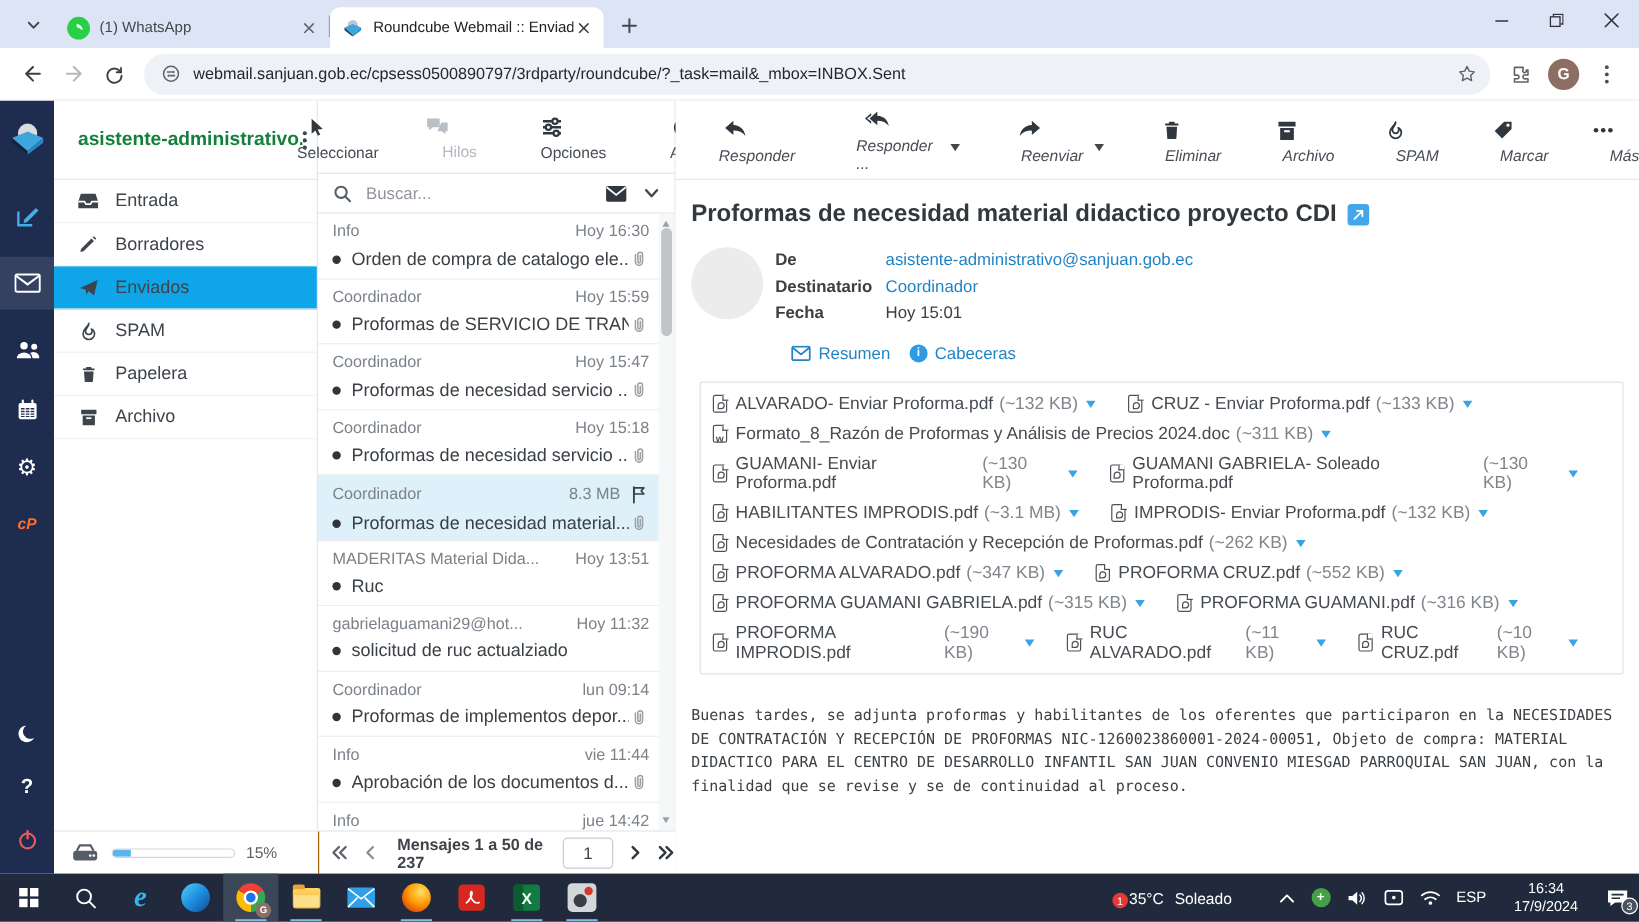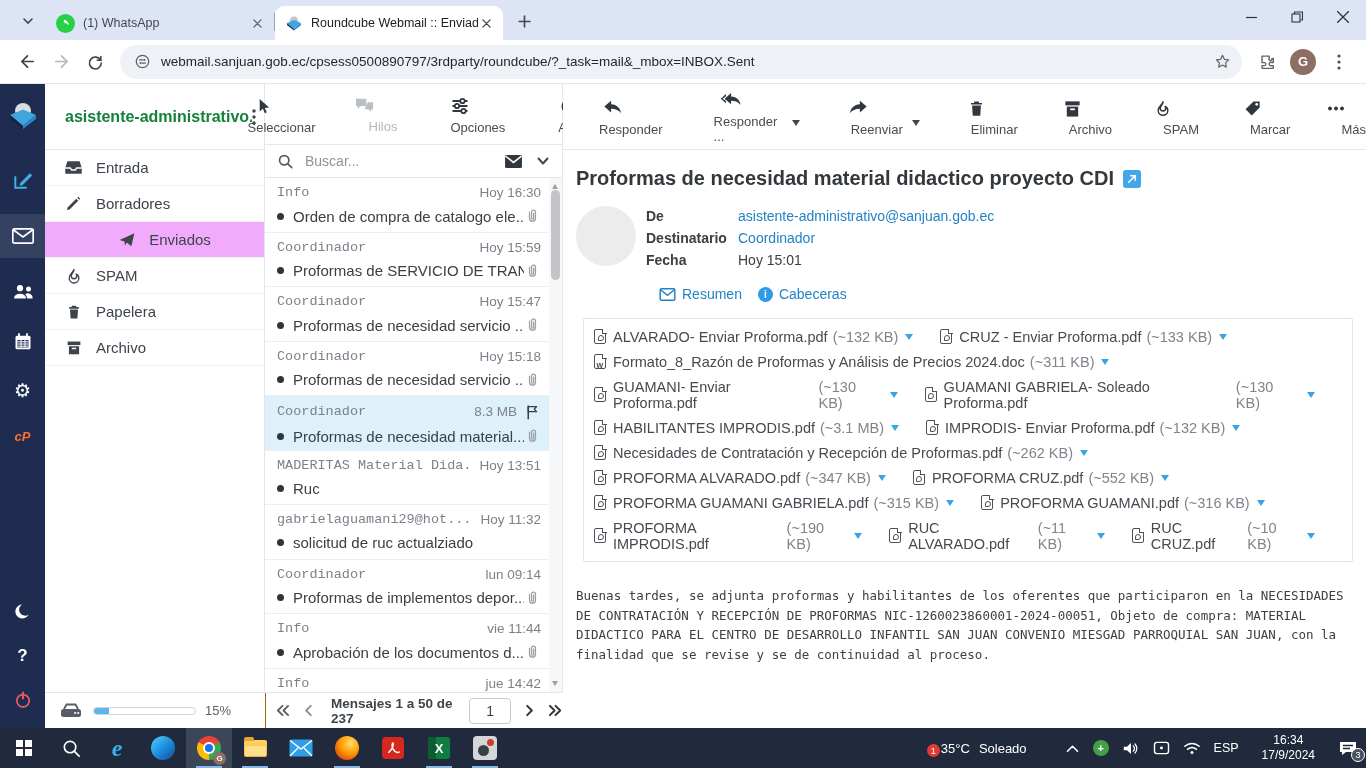--- a/index.html
+++ b/index.html
@@ -39,35 +39,35 @@
   .rit.active{background:rgba(255,255,255,.10);height:44px;}
   .cp{font-size:13px;font-weight:bold;font-style:italic;color:#ff6c2c;}
   .gearch{font-size:19px;color:#fff;line-height:1;}
   .qch{font-size:17px;color:#fff;font-weight:bold;}
 
   .folders{position:absolute;left:45px;top:0;width:220px;height:100%;background:#fff;border-right:1px solid #e4e7ea;}
   .acct{height:66px;display:flex;align-items:center;border-bottom:1px solid #e4e7ea;padding:0 8px 0 20px;}
   .acct .aname{flex:1;font-size:16px;font-weight:bold;color:#15803d;white-space:nowrap;overflow:hidden;}
   .fitem{height:36px;display:flex;align-items:center;padding-left:19px;border-bottom:1px solid #f1f2f4;font-size:15px;color:#3d444c;}
   .fitem .fic{width:19px;margin-right:13px;display:flex;justify-content:center;}
-  .fitem.active{background:#f0abfc;justify-content:center;}
+  .fitem.active{background:#0ea5e9;}
 
   .mlist{position:absolute;left:265px;top:0;width:298px;height:100%;background:#fff;border-right:1px solid #e4e7ea;}
   .ltb{height:61px;border-bottom:1px solid #e4e7ea;display:flex;justify-content:center;align-items:center;gap:17px;padding-top:2px;}
   .tbtn{display:flex;flex-direction:column;align-items:center;gap:4px;}
   .tbtn .tlabel{font-size:13px;color:#474d54;margin-left:36px;}
   .tbtn.dis .tlabel{color:#b3b9bf;}
   .searchrow{height:33px;border-bottom:1px solid #e4e7ea;display:flex;align-items:center;padding:0 12px;}
   .searchrow input{border:0;outline:none;flex:1;font-size:14px;margin-left:9px;color:#3d444c;font-family:"Liberation Sans",sans-serif;}
   .searchrow input::placeholder{color:#8f959b;}
   .rows{position:absolute;top:94px;left:0;right:13px;bottom:36px;overflow:hidden;}
   .mrow{height:54.5px;border-bottom:1px solid #eceef0;padding:7px 8px 0 12px;}
   .mrow.sel{background:#def0fa;}
   .m1{display:flex;align-items:center;font-size:13.5px;color:#7b828a;}
-  .m1 .msender{flex:1;white-space:nowrap;overflow:hidden;font-family:Liberation Mono, monospace;}
+  .m1 .msender{flex:1;white-space:nowrap;overflow:hidden;}
   .m1 .mdate{margin-left:8px;}
   .m2{display:flex;align-items:center;margin-top:7px;font-size:15px;color:#3a4045;}
   .dot{width:7px;height:7px;background:#2f353b;border-radius:50%;margin-right:9px;flex:none;}
   .msubj{flex:1;white-space:nowrap;overflow:hidden;}
   .vscroll{position:absolute;top:94px;right:0;bottom:36px;width:13px;background:#f6f7f9;}
   .vthumb{position:absolute;top:12px;left:2px;width:9px;height:90px;background:#c2c4c7;border-radius:5px;}
   .sarr{position:absolute;left:3px;width:0;height:0;border:3.5px solid transparent;}
   .sarr.up{top:3px;border-bottom:5px solid #9aa0a6;}
   .sarr.dn{bottom:3px;border-top:5px solid #9aa0a6;}
 
@@ -75,21 +75,21 @@
   .q-sec{width:220px;display:flex;align-items:center;padding-left:13px;gap:9px;}
   .qtrack{width:103px;height:8px;border:1px solid #d2d6da;border-radius:4px;overflow:hidden;background:#fff;}
   .qfill{width:15%;height:100%;background:#58b6ea;}
   .qpct{font-size:13px;color:#5c6268;}
   .p-sec{flex:1;border-left:1px solid #a16207;display:flex;align-items:center;gap:11px;padding-left:9px;}
   .pgl{font-size:13.5px;color:#3f444a;font-weight:bold;margin:0 4px;}
   .pginput{width:42px;height:26px;border:1px solid #c6cbd0;border-radius:4px;text-align:center;font-size:14px;color:#3e4348;outline:none;font-family:"Liberation Sans",sans-serif;}
   .pgb{display:flex;align-items:center;justify-content:center;width:18px;}
 
   .content{position:absolute;left:563px;top:0;right:0;height:100%;background:#fff;overflow:hidden;}
-  .ctb{height:66px;border-bottom:1px solid #e4e7ea;display:flex;justify-content:center;align-items:center;gap:15px;padding-top:2px;}
+  .ctb{height:66px;border-bottom:1px solid #e4e7ea;display:flex;justify-content:center;align-items:center;gap:15px;padding-top:2px;font-style:italic;}
   .ctb .tlabel{font-size:13px;color:#474d54;}
   .dcar{width:0;height:0;border:4px solid transparent;border-top:6px solid #42474d;margin:14px 0 0 -6px;}
   .subject{display:flex;align-items:center;gap:9px;padding:17px 14px 0 13px;}
   .subject .stxt{font-size:20px;font-weight:bold;color:#33383d;white-space:nowrap;overflow:hidden;}
   .extlink{width:18px;height:18px;background:#42a7ea;border-radius:3px;display:flex;align-items:center;justify-content:center;flex:none;}
   .hdrblock{display:flex;padding:16px 0 0 13px;}
   .havatar{width:60px;height:60px;border-radius:50%;background:#ececec;flex:none;margin-right:10px;}
   .hrows{padding-top:2px;}
   .hrow{display:flex;margin-bottom:6px;}
   .hlabel{width:92px;font-size:14px;font-weight:bold;color:#3b4045;}

